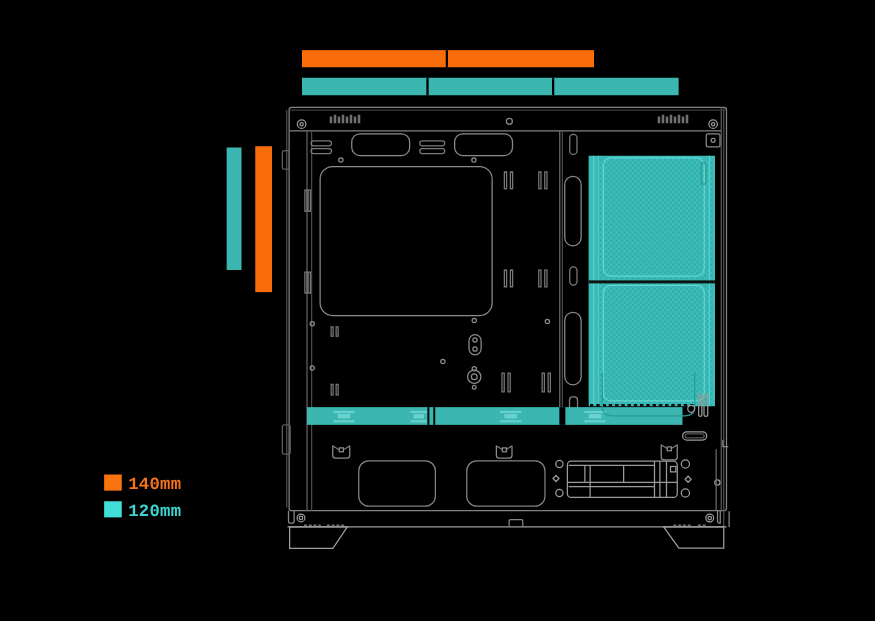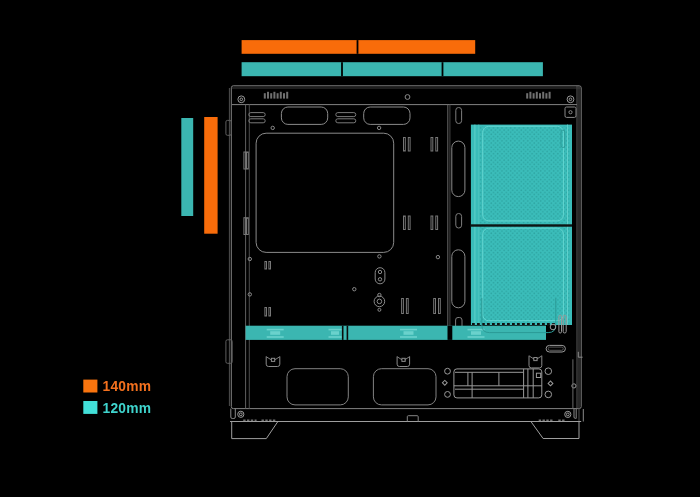--- a/index.html
+++ b/index.html
@@ -1,17 +1,17 @@
 <!DOCTYPE html>
 <html><head>
 <meta charset="utf-8">
 <style>
   html,body{margin:0;padding:0;background:#000;}
   .stage{position:relative;width:700px;height:497px;background:#000;overflow:hidden;
-         font-family:Liberation Sans, sans-serif;}
+         font-family:Liberation Mono, monospace;}
 </style>
 </head>
 <body>
 <div class="stage">
 <svg width="700" height="497" viewBox="0 0 700 497" xmlns="http://www.w3.org/2000/svg">
 <defs>
   <pattern id="tealdots" width="4.3" height="4.3" patternUnits="userSpaceOnUse">
     <rect width="4.3" height="4.3" fill="#3bbdba"></rect>
     <circle cx="1.05" cy="1.05" r="0.85" fill="#2ea6a3"></circle>
     <circle cx="3.2" cy="3.2" r="0.85" fill="#2ea6a3"></circle>

